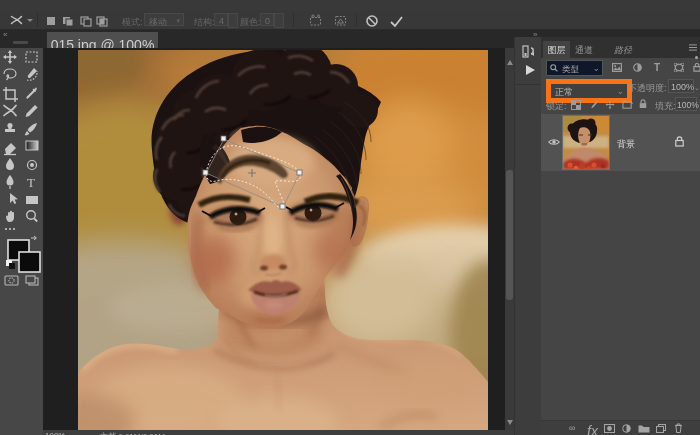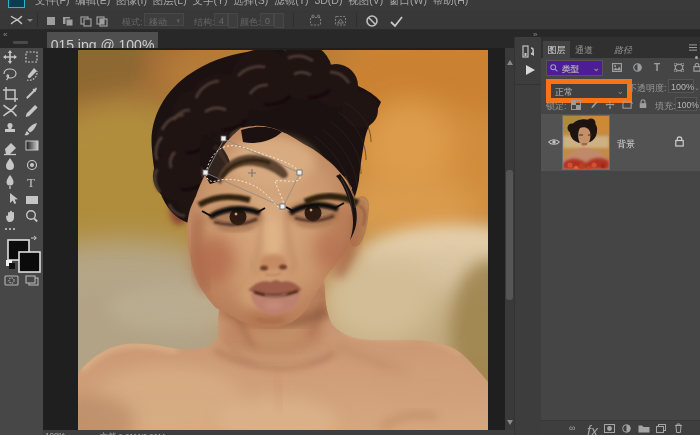--- a/index.html
+++ b/index.html
@@ -3,24 +3,20 @@
 <style>
   html,body{margin:0;padding:0;}
   #app{position:relative;width:700px;height:435px;background:#393939;overflow:hidden;
        font-family:"Liberation Sans",sans-serif;color:#c8c8c8;opacity:0.999;}
   .abs{position:absolute;}
   .lbl{color:#9b9b9b;}
 </style></head>
 <body>
 <div id="app">
 
-  <div class="abs" style="left:0;top:0;width:700px;height:10px;background:#3a3a3a;overflow:hidden;">
-    <div class="abs" style="left:8px;top:-8px;width:15px;height:14px;background:#0d3b50;border:1px solid #27b5d2;"></div>
-    <div class="abs" style="left:35px;top:-6px;font-size:10.5px;color:#a8a8a8;letter-spacing:0;white-space:nowrap;">文件(F)&nbsp; 编辑(E)&nbsp; 图像(I)&nbsp; 图层(L)&nbsp; 文字(Y)&nbsp; 选择(S)&nbsp; 滤镜(T)&nbsp; 3D(D)&nbsp; 视图(V)&nbsp; 窗口(W)&nbsp; 帮助(H)</div>
-  </div>
 
   <div class="abs" id="optbar" style="left:0;top:10px;width:700px;height:19px;background:#383838;border-bottom:1px solid #2a2a2a;font-size:9px;">
 
     <svg class="abs" style="left:10px;top:5px;" width="13" height="10" viewBox="0 0 13 10">
       <path d="M1.5 1.5 C4.7 4,8.3 4,11.5 8.5 M11.5 1.5 C8.3 5.3,4.7 5.3,1.5 8.5" stroke="#c0c0c0" stroke-width="1.5" fill="none" stroke-linecap="round"></path>
     </svg>
     <div class="abs" style="left:27px;top:9px;width:0;height:0;border-left:3px solid transparent;border-right:3px solid transparent;border-top:3px solid #888;"></div>
     <div class="abs" style="left:37px;top:3px;width:1px;height:14px;background:#2e2e2e;"></div>
 
     <div class="abs" style="left:47px;top:7px;width:8px;height:8px;background:#9e9e9e;"></div>
@@ -438,21 +434,21 @@
   <div class="abs" id="layers" style="left:541px;top:37px;width:159px;height:398px;background:#454545;font-size:9px;">
 
     <div class="abs" style="left:0;top:0;width:159px;height:21px;background:#303030;">
       <div class="abs" style="left:2px;top:4px;width:27px;height:17px;background:#434343;color:#dadada;text-align:center;padding-top:3px;box-sizing:border-box;">图层</div>
       <div class="abs" style="left:34px;top:7px;color:#969696;">通道</div>
       <div class="abs" style="left:73px;top:7px;color:#969696;font-style:italic;">路径</div>
       <div class="abs" style="left:148px;top:10px;width:8px;height:1.2px;background:#999;box-shadow:0 2.6px 0 #999, 0 -2.6px 0 #999;"></div>
     </div>
 
     <div class="abs" style="left:0;top:21px;width:159px;height:19px;">
-      <div class="abs" style="left:5px;top:2px;width:55px;height:14px;background:#4c1d95;border:1px solid #555;color:#a8a8a8;font-weight:bold;">
+      <div class="abs" style="left:5px;top:2px;width:55px;height:14px;background:#0f172a;border:1px solid #555;color:#a8a8a8;">
         <svg style="position:absolute;left:3px;top:3px;" width="8" height="8" viewBox="0 0 8 8">
             <circle cx="3.2" cy="3.2" r="2.4" fill="none" stroke="#9d9d9d" stroke-width="1.1"></circle>
             <path d="M5 5 L7.4 7.4" stroke="#9d9d9d" stroke-width="1.2"></path>
           </svg>
           <span style="position:absolute;left:15px;top:2.5px;font-size:8.5px;">类型</span>
         <span style="position:absolute;right:2px;top:2px;color:#888;">⌄</span>
       </div>
       <svg class="abs" style="left:71px;top:5px;" width="10" height="9" viewBox="0 0 11 10">
           <rect x="0.6" y="0.6" width="9.8" height="8.8" fill="none" stroke="#9d9d9d" stroke-width="1.3"></rect>
           <circle cx="3.4" cy="3.4" r="1.1" fill="#9d9d9d"></circle>

